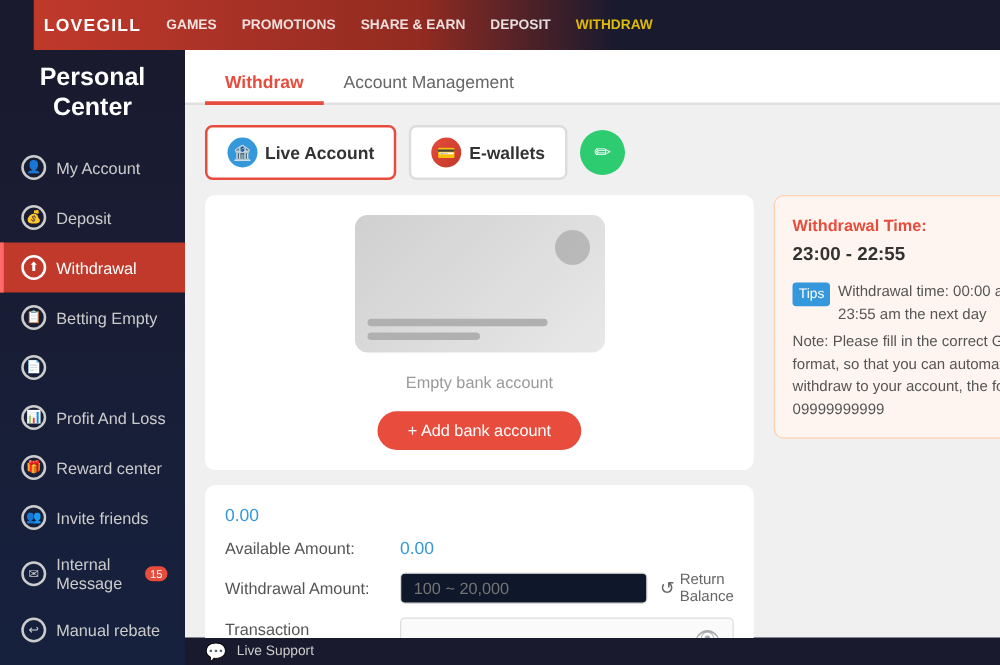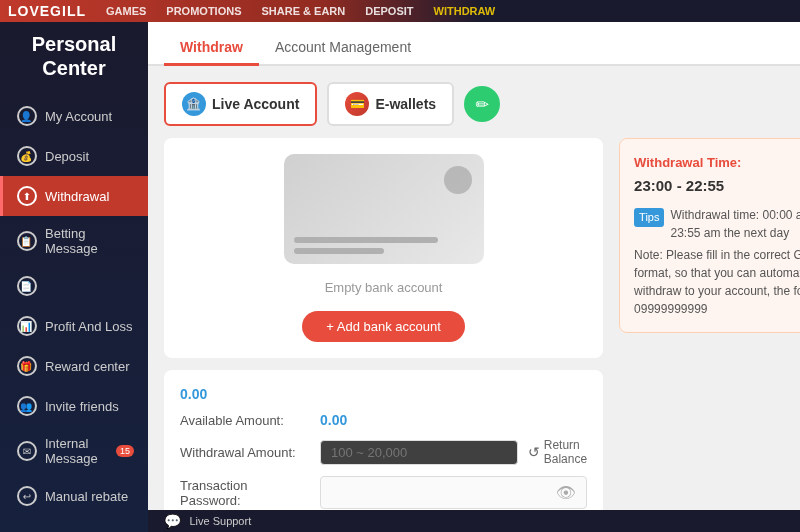--- a/index.html
+++ b/index.html
@@ -9,26 +9,27 @@
       font-family: Arial, sans-serif;
       font-size: 13px;
       display: flex;
       flex-direction: column;
       overflow: hidden;
       background: #1a1a2e;
     }
 
     
     .top-nav {
-      height: 22px;
+      height: 40px;
       background: linear-gradient(90deg, #c0392b 0%, #922b21 40%, #1a1a2e 60%, #1a1a2e 100%);
       display: flex;
       align-items: center;
       padding: 0 8px;
       gap: 20px;
+      margin-left: 27px;
     }
     .top-nav-item {
       color: #fff;
       font-size: 11px;
       font-weight: bold;
       cursor: pointer;
       opacity: 0.85;
     }
     .top-nav-item.active { color: #ffd700; }
 
@@ -272,31 +273,31 @@
       gap: 10px;
     }
     .form-label {
       width: 130px;
       color: #555;
       font-size: 13px;
       flex-shrink: 0;
     }
     .form-value {
       color: #3498db;
-      font-weight: bold;
+      font-weight: normal;
       font-size: 14px;
     }
     .form-input {
       flex: 1;
       border: 1px solid #ddd;
       border-radius: 4px;
       padding: 4px 10px;
       font-size: 13px;
       color: #aaa;
-      background: #404040;
+      background: #0f172a;
     }
     .form-input-pw {
       flex: 1;
       border: 1px solid #ddd;
       border-radius: 4px;
       padding: 6px 10px;
       font-size: 13px;
       background: #fafafa;
       display: flex;
       align-items: center;
@@ -406,21 +407,21 @@
     <div class="sidebar-item">
       <div class="sidebar-icon">💰</div>
       <span>Deposit</span>
     </div>
     <div class="sidebar-item active">
       <div class="sidebar-icon">⬆</div>
       <span>Withdrawal</span>
     </div>
     <div class="sidebar-item">
       <div class="sidebar-icon">📋</div>
-      <span>Betting Message</span>
+      <span>Betting Empty</span>
     </div>
     <div class="sidebar-item">
       <div class="sidebar-icon">📄</div>
     </div>
     <div class="sidebar-item">
       <div class="sidebar-icon">📊</div>
       <span>Profit And Loss</span>
     </div>
     <div class="sidebar-item">
       <div class="sidebar-icon">🎁</div>

